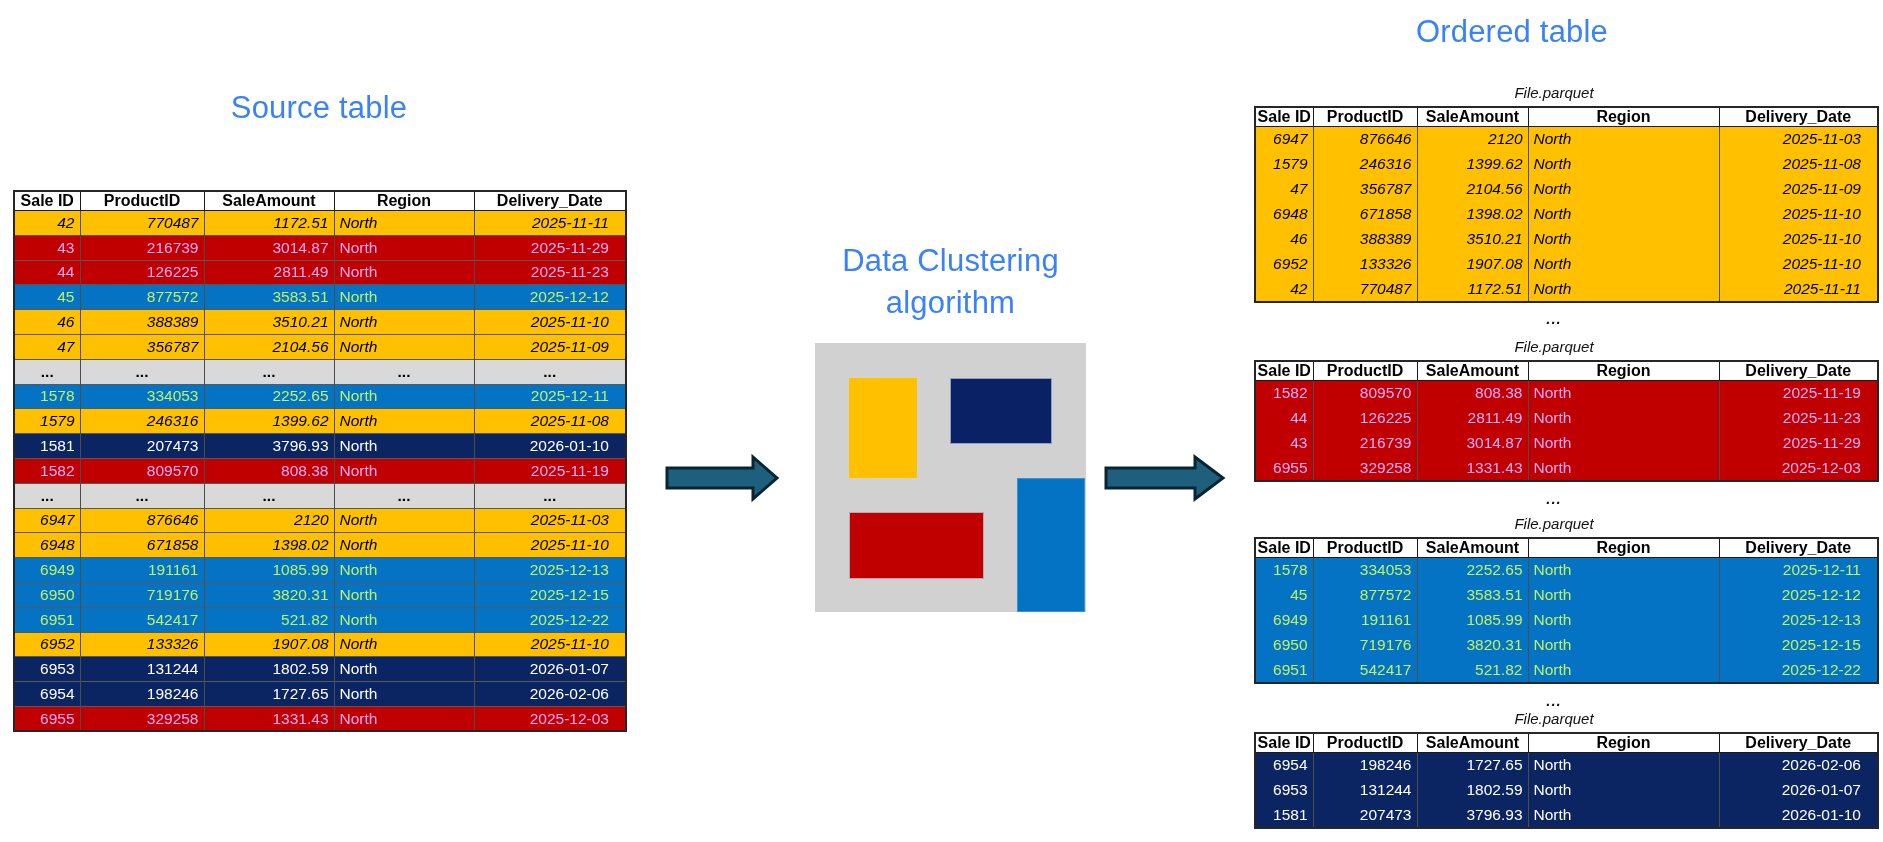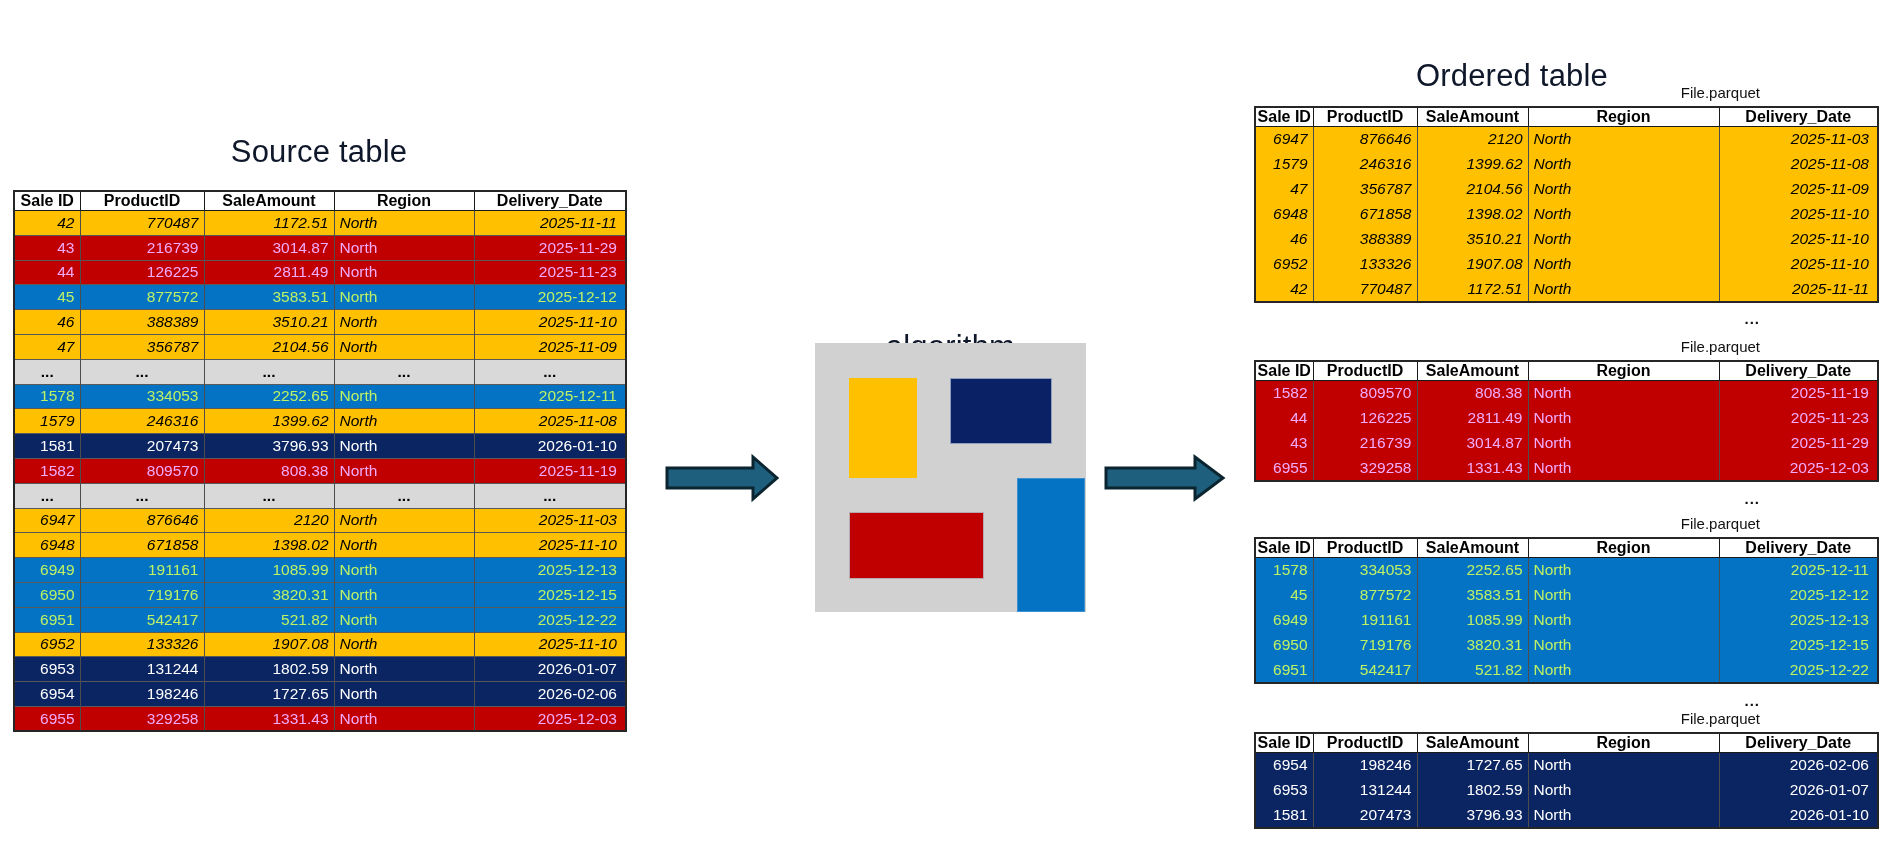--- a/index.html
+++ b/index.html
@@ -1,21 +1,21 @@
 <!DOCTYPE html>
 <html style="--row_yellow: #FFC000; --row_red: #C00000; --row_blue: #0473C4; --row_navy: #0B2562; --row_gray: #D9D9D9; --block_navy: #0A2166; --panel_gray: #D1D1D1; --arrow_fill: #1E5F7D; --arrow_stroke: #0A2530;"><head>
 <meta charset="utf-8">
 <style>
   * { margin:0; padding:0; box-sizing:border-box; }
   html,body { background:#fff; }
   body {
     position:relative; width:1883px; height:842px; overflow:hidden;
     font-family:"Liberation Sans", sans-serif; color:#000;
   }
-  .title { position:absolute; font-size:31px; color:#0f172a; text-align:center; letter-spacing:.2px;margin-top:44px; }
+  .title { position:absolute; font-size:31px; color:#3b82f6; text-align:center; letter-spacing:.2px; }
   #source-title  { left:13px;   top:90px;  width:612px; }
   #ordered-title { left:1254px; top:14px;  width:516px; }
   #algo-title    { left:765px;  top:240px; width:371px; line-height:42px; }
 
   
   table.grid { position:absolute; border-collapse:collapse; table-layout:fixed; border:2px solid #262626; }
   .grid th {
     background:#fff; font-weight:bold; font-size:16px; text-align:center;
     height:17px; border:1.5px solid #1a1a1a; white-space:nowrap; overflow:hidden;
   }
@@ -24,31 +24,31 @@
     border-left:1px solid #4d4d4d; border-right:1px solid #4d4d4d;
   }
   #source-table { left:13px; top:190px; width:612px; }
   #source-table td { height:24.8px; border-top:1px solid #595959; }
   .parquet { left:1254px; width:623px; }
   .parquet td { height:25px; }
   #parquet-0 { top:106px; } #parquet-1 { top:360px; } #parquet-2 { top:537px; } #parquet-3 { top:732px; }
 
   .num  { text-align:right; padding-right:5px; }
   .txt  { text-align:left;  padding-left:5px; }
-  .date { text-align:right; padding-right:8px; }
+  .date { text-align:right; padding-right:16px; }
   .dots { text-align:center; font-weight:bold; }
 
   .r-yellow { background:var(--row_yellow); color:#000;font-style:italic; }
   .r-red    { background:var(--row_red);    color:#f0abfc; }
   .r-blue   { background:var(--row_blue);   color:#bef264; }
   .r-navy   { background:var(--row_navy);   color:#fff; }
   .r-gray   { background:var(--row_gray);   color:#000; }
 
   
-  .file-label, .dots-sep { position:absolute; left:1244px; width:516px; text-align:right; }
+  .file-label, .dots-sep { position:absolute; left:1296px; width:516px; text-align:center;font-style:italic; }
   .file-label { font-size:15px; color:#111; }
   .dots-sep   { font-size:15px; font-weight:bold; color:#111; letter-spacing:1px; }
   #file-label-0 { top:84px; } #file-label-1 { top:338px; } #file-label-2 { top:515px; } #file-label-3 { top:710px; }
   #dots-0 { top:310px; } #dots-1 { top:490px; } #dots-2 { top:692px; }
 
   
   #cluster-panel { position:absolute; left:815px; top:343px; width:271px; height:269px; background:var(--panel_gray); }
   .block { position:absolute; }
   #block-yellow { left:34px;  top:35px;  width:68px;  height:100px; background:var(--row_yellow); }
   #block-navy   { left:135px; top:35px;  width:102px; height:66px;  background:var(--block_navy); border:1px solid #8ea0be; }
@@ -232,21 +232,21 @@
         <td class="date">2025-12-03</td>
       </tr>
     </tbody>
 </table>
 
 <svg class="arrow" id="arrow-left" width="118" height="52">
   <polygon points="4,16 90,16 90,5 114,26 90,47 90,36 4,36"></polygon>
 </svg>
 
 <div class="title" id="algo-title">
-  <br>
+  <span>Data Clustering</span><br>
   <span>algorithm</span>
 </div>
 
 <div id="cluster-panel">
   <div class="block" id="block-yellow"></div>
   <div class="block" id="block-navy"></div>
   <div class="block" id="block-red"></div>
   <div class="block" id="block-blue"></div>
 </div>
 

